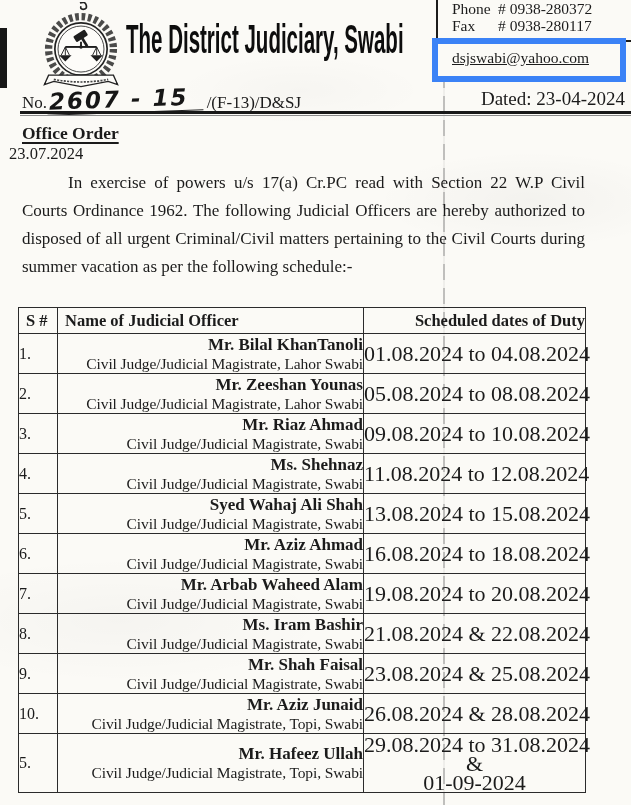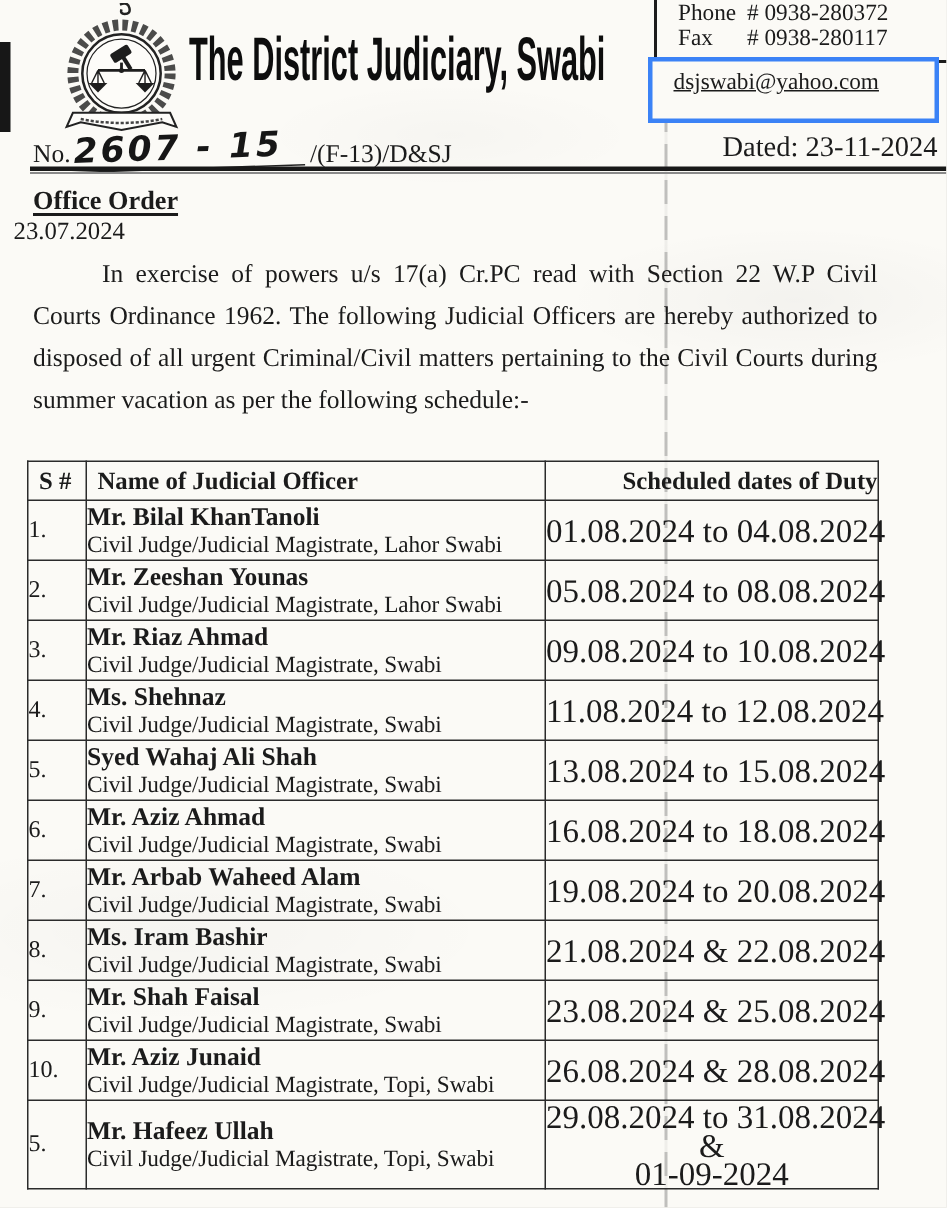--- a/index.html
+++ b/index.html
@@ -27,21 +27,21 @@
     transform:scaleX(0.50);transform-origin:left top;letter-spacing:0px;
   }
   .phone-box{
     position:absolute;left:436px;top:-6px;width:190px;height:40px;
     border:2px solid #1c1c1c;padding:4px 0 0 14px;box-sizing:content-box;
     font-size:15.5px;line-height:17px;background:#fbfaf6;
   }
   .phone-box .lbl{display:inline-block;width:46px;}
   .email-box{
     position:absolute;left:432px;top:38px;width:194px;height:44px;
-    border:3px solid #3b82f6;padding:5px 0 0 14px;box-sizing:border-box;
+    border:6px solid #3b82f6;padding:5px 0 0 14px;box-sizing:border-box;
     font-size:15.5px;line-height:18px;background:#fbfaf6;
   }
   .email-box div{text-decoration:underline;}
   .ref-line{position:absolute;left:22px;top:86px;display:flex;align-items:flex-end;font-size:17px;}
   .hand-no{
     font-family:"DejaVu Sans", sans-serif;font-style:italic;font-weight:bold;
     font-size:23px;letter-spacing:2px;transform:rotate(-2deg);
     border-bottom:1.6px solid #222;padding:0 14px 0 2px;margin-right:4px;color:#161616;
   }
   .dated{position:absolute;right:6px;top:88px;font-size:19px;}
@@ -55,21 +55,21 @@
   .body-par{position:absolute;left:22px;top:169px;width:563px;
     font-size:17px;line-height:28px;text-align:justify;text-indent:46px;}
 
   
   table.sched{position:absolute;left:18px;top:307px;width:567px;border-collapse:collapse;table-layout:fixed;}
   table.sched col.c1{width:39px;} table.sched col.c2{width:306px;} table.sched col.c3{width:222px;}
   table.sched th, table.sched td{border:1.6px solid #2b2b2b;vertical-align:middle;padding:0;}
   table.sched th{font-size:16.5px;font-weight:bold;height:25px;text-align:left;padding-left:7px;}
   table.sched th.th-dates{text-align:right;padding-left:0;}
   td.c-sno{font-size:16px;padding-left:7px;height:39px;}
-  td.c-name{padding:2px 6px 2px 8px;}
+  td.c-name{padding:2px 6px 2px 8px;text-align:right;}
   td.c-name .nm{font-weight:bold;font-size:17px;line-height:19px;white-space:nowrap;}
   td.c-name .dg{font-size:15.5px;line-height:19px;white-space:nowrap;letter-spacing:-0.1px;}
   td.c-dates{text-align:center;font-size:22px;white-space:nowrap;}
   tr.tall td{height:58px;}
   tr.tall td.c-dates{line-height:19px;}
 </style>
 </head>
 <body>
 
 <div class="page">
@@ -118,21 +118,21 @@
 
   <div class="email-box">
     <div>dsjswabi@yahoo.com</div>
   </div>
 
   <div class="ref-line">
     <span>No.</span>
     <span class="hand-no">2607 - 15</span>
     <span>/(F-13)/D&amp;SJ</span>
   </div>
-  <div class="dated">Dated: 23-11-2024</div>
+  <div class="dated">Dated: 23-04-2024</div>
   <div class="hdr-rule"></div>
 
   <div class="office-order">Office Order</div>
   <div class="order-date">23.07.2024</div>
   <div class="body-par">In exercise of powers u/s 17(a) Cr.PC read with Section 22 W.P Civil Courts Ordinance 1962. The following Judicial Officers are hereby authorized to disposed of all urgent Criminal/Civil matters pertaining to the Civil Courts during summer vacation as per the following schedule:-</div>
 
   <table class="sched">
     <colgroup>
         <col class="c1">
         <col class="c2">

